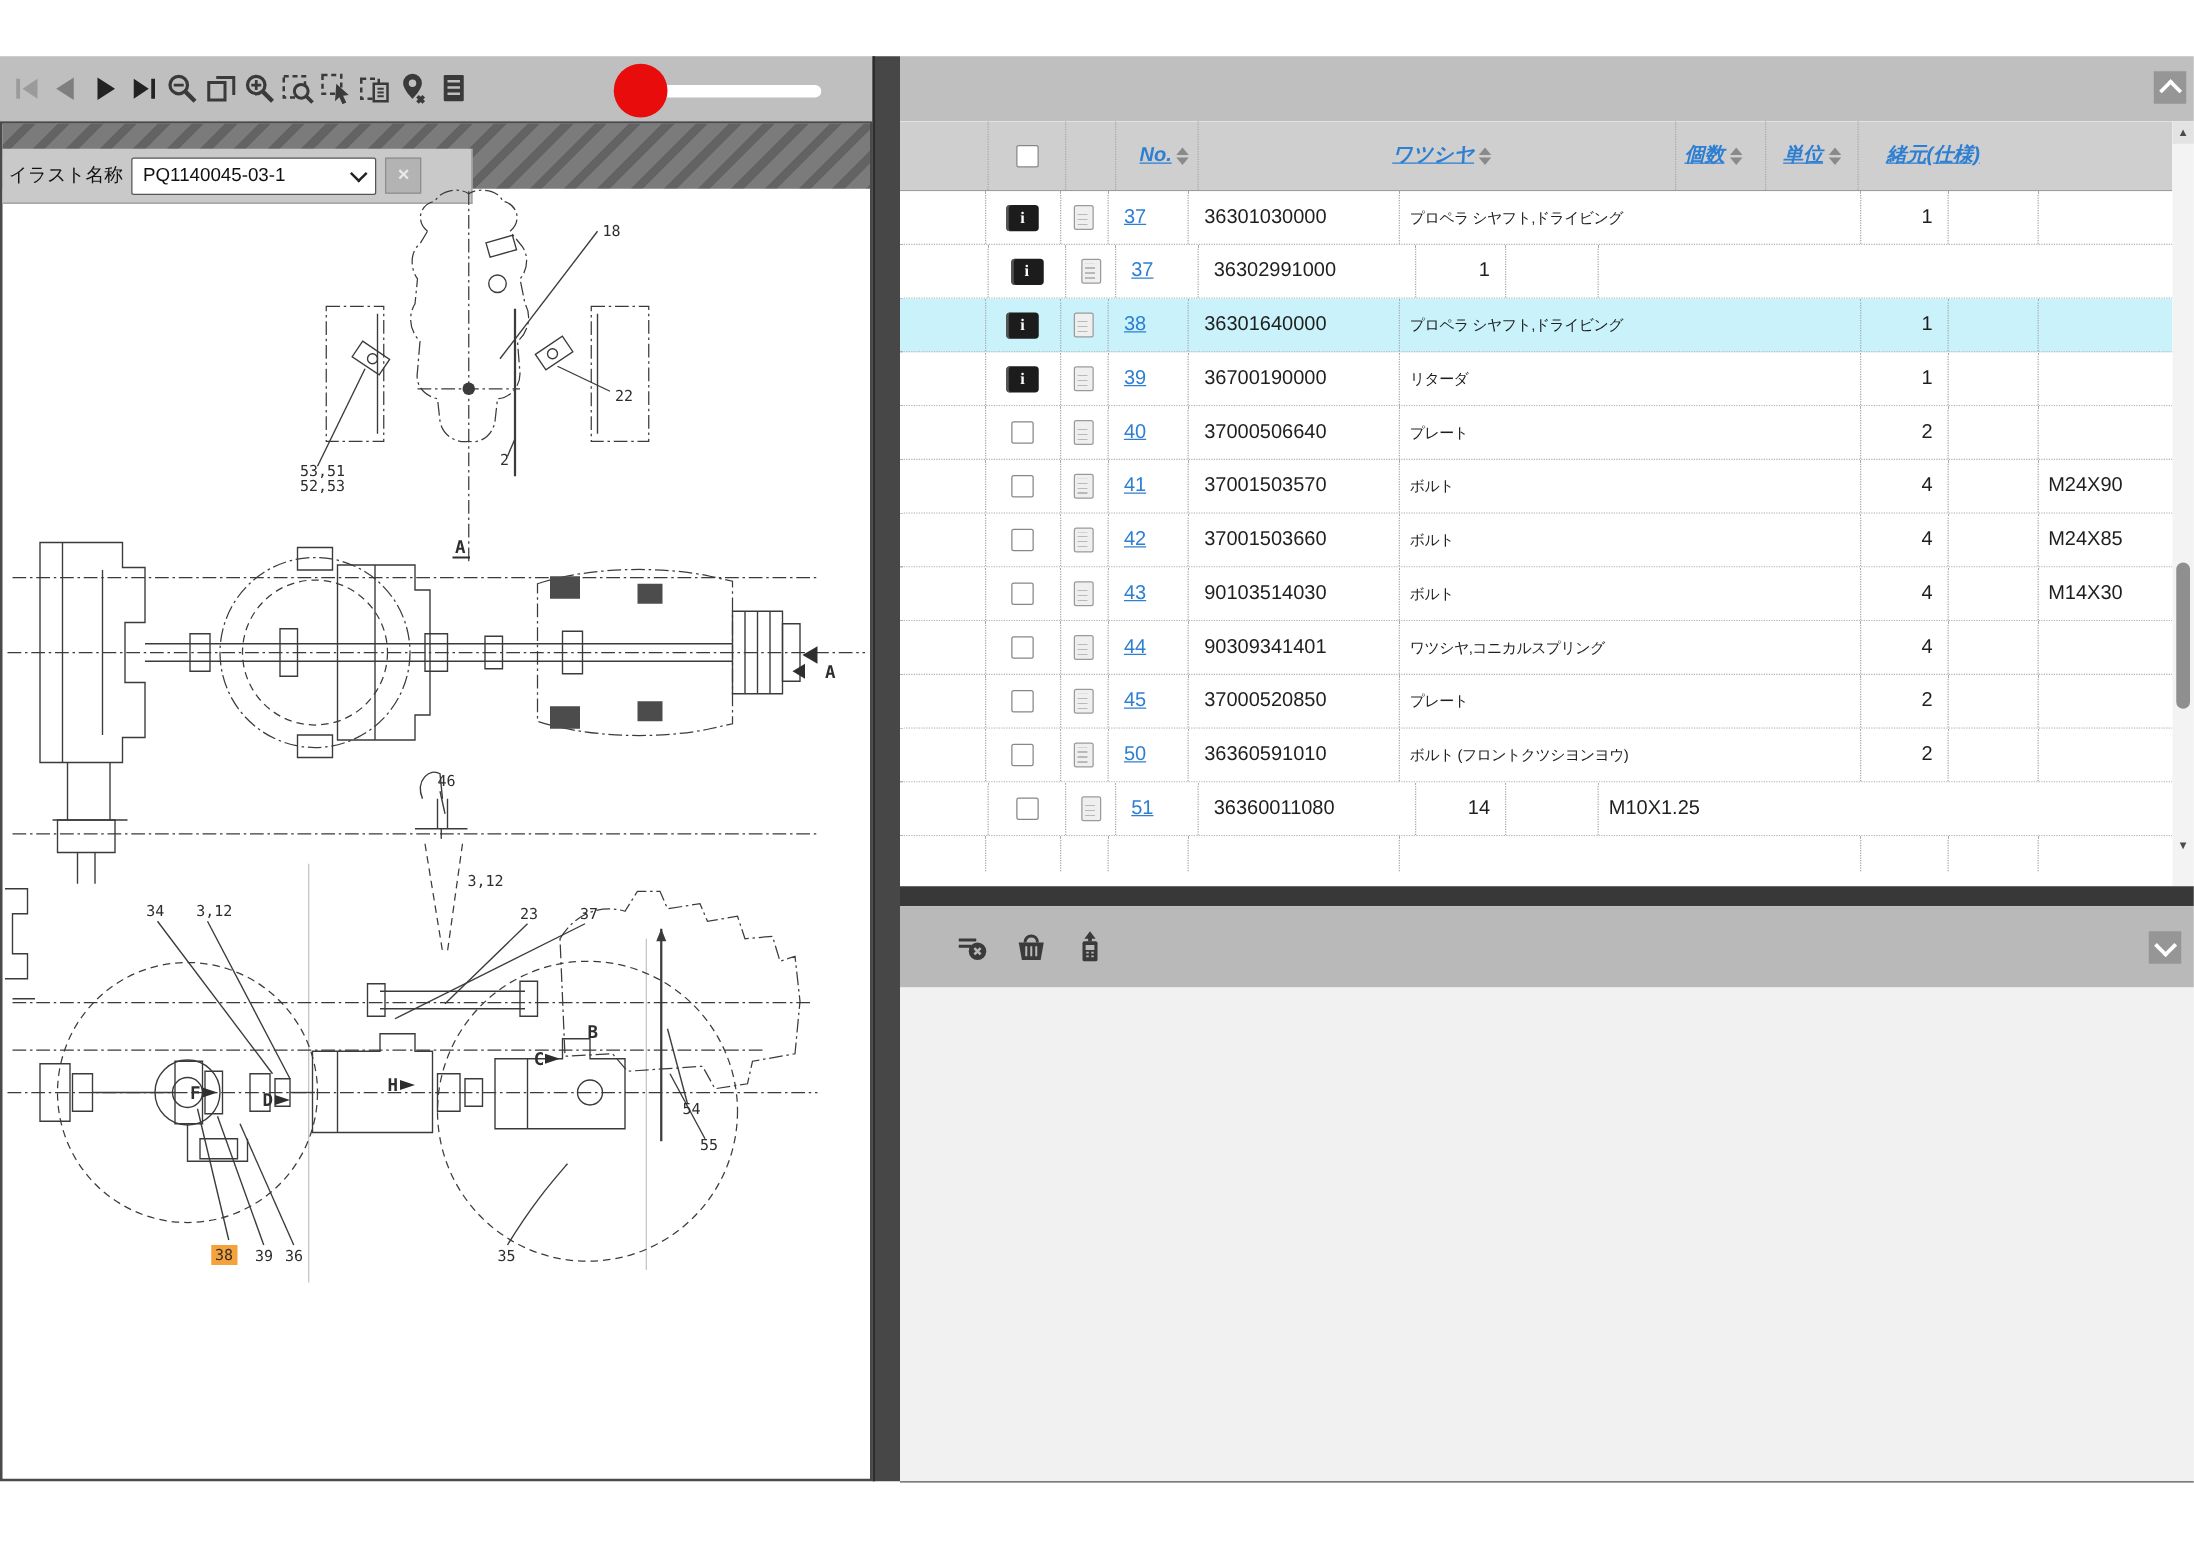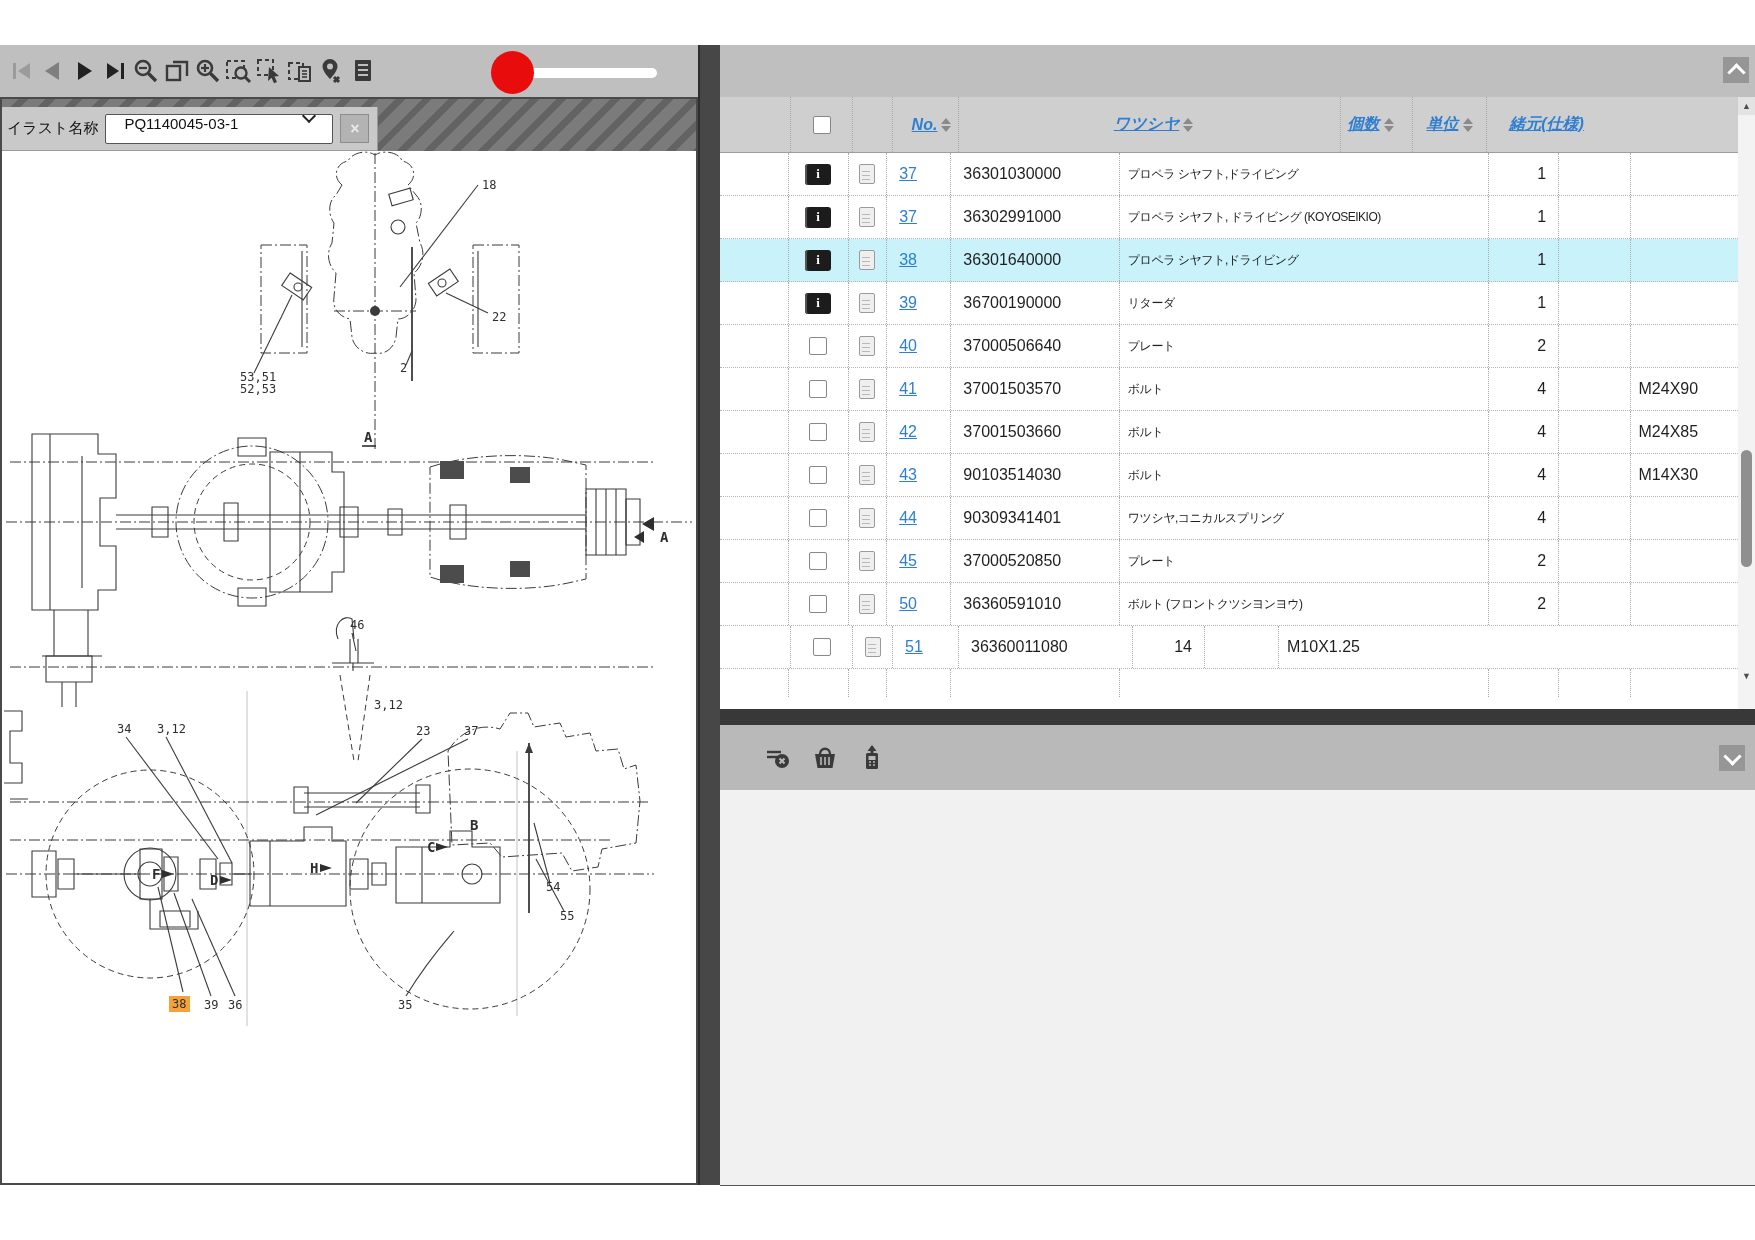--- a/index.html
+++ b/index.html
@@ -10,27 +10,27 @@
        display:flex;align-items:center;padding-left:6px;box-sizing:border-box;}
   .tb{width:31px;height:40px;border:none;background:transparent;display:flex;align-items:center;
       justify-content:center;padding:0;cursor:pointer;}
   .tb svg{display:block;}
   .slider-track{position:absolute;left:497px;top:23px;width:160px;height:10px;background:#fff;border-radius:5px;}
   .slider-knob{position:absolute;left:491px;top:6px;width:43px;height:43px;border-radius:50%;}
   .canvas-frame{position:absolute;left:0;top:97px;width:698px;height:1088px;box-sizing:border-box;
       border:2px solid #4a4a4a;background:#fff;}
   .hatch-band{position:absolute;left:0;top:0;width:100%;height:52px;
       background:repeating-linear-gradient(135deg,#7b7b7b 0 12px,#636363 12px 19px);}
-  .illust-overlay{position:absolute;left:0;top:8px;width:376px;height:44px;background:#c9c9c9;
+  .illust-overlay{position:absolute;left:0;top:20px;width:376px;height:44px;background:#c9c9c9;
       display:flex;align-items:center;gap:7px;padding:0 5px;box-sizing:border-box;
       border-right:1px solid #9a9a9a;border-bottom:1px solid #9a9a9a;}
   .illust-label{font-size:15px;color:#111;white-space:nowrap;}
-  .illust-select{width:228px;height:30px;background:#fff;border:1px solid #555;border-radius:2px;
-      font-size:15px;color:#111;display:flex;align-items:flex-start;justify-content:space-between;
-      padding:0 18px;box-sizing:border-box;cursor:pointer;}
+  .illust-select{width:196px;height:30px;background:#fff;border:1px solid #555;border-radius:2px;
+      font-size:15px;color:#111;display:flex;align-items:center;justify-content:space-between;
+      padding:0 8px;box-sizing:border-box;cursor:pointer;}
   .sel-chev{width:8px;height:8px;border-right:2.5px solid #222;border-bottom:2.5px solid #222;
       transform:rotate(45deg);margin-top:-4px;}
   .illust-close{width:27px;height:27px;background:#b3b3b3;border:1px solid #8d8d8d;color:#e9e9e9;
       font-size:16px;font-weight:bold;display:flex;align-items:center;justify-content:center;cursor:pointer;}
   .drawing{position:absolute;left:0;top:52px;}
   .drawing path,.drawing rect,.drawing circle,.drawing line{vector-effect:non-scaling-stroke;}
   .s{stroke:#3b3b3b;fill:none;stroke-width:1.1;}
   .s2{stroke:#3b3b3b;fill:none;stroke-width:1.8;}
   .dd{stroke:#3b3b3b;fill:none;stroke-width:1;stroke-dasharray:11 3 2 3;}
   .dsh{stroke:#3b3b3b;fill:none;stroke-width:1;stroke-dasharray:6 4;}
@@ -406,23 +406,20 @@
           </div>
           <div class="cell c2 bord">
             <div class="doc-ic"></div>
           </div>
           <div class="cell c3 bord">
             <span class="link">37</span>
           </div>
           <div class="cell c4 bord">
             <span class="txt">36302991000</span>
           </div>
-          <div class="cell c5 bord">
-            <span class="jname">プロペラ シヤフト, ドライビング (KOYOSEIKIO)</span>
-          </div>
           <div class="cell c6 bord">
             <span class="txt">1</span>
           </div>
           <div class="cell c7 bord">
             <span class="txt"></span>
           </div>
           <div class="cell c8 bord">
             <span class="txt"></span>
           </div>
         </div>

